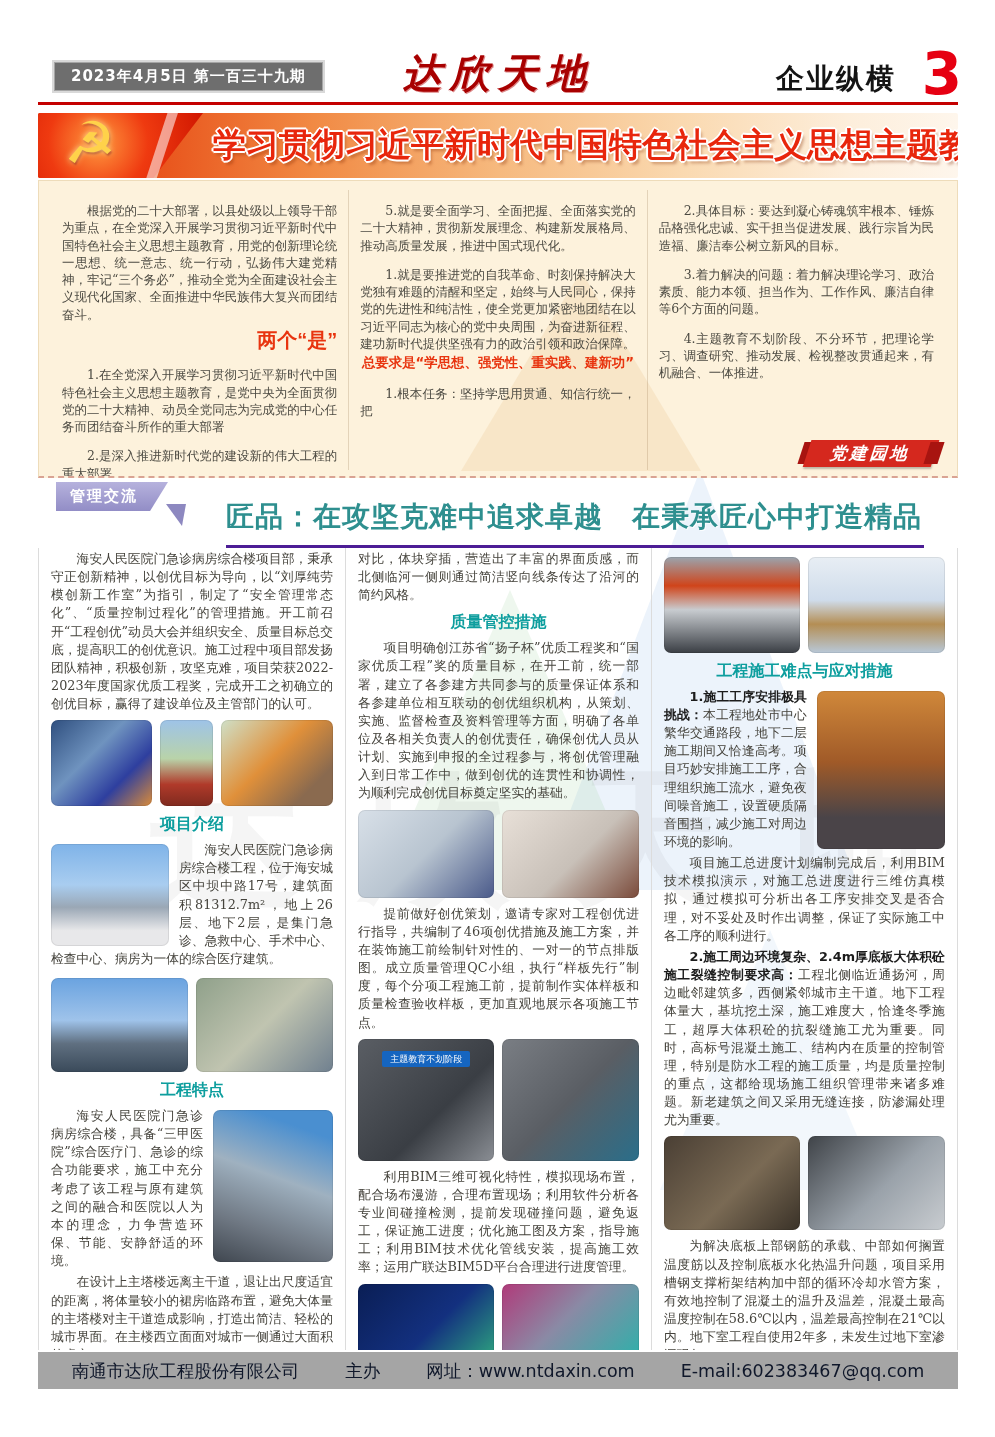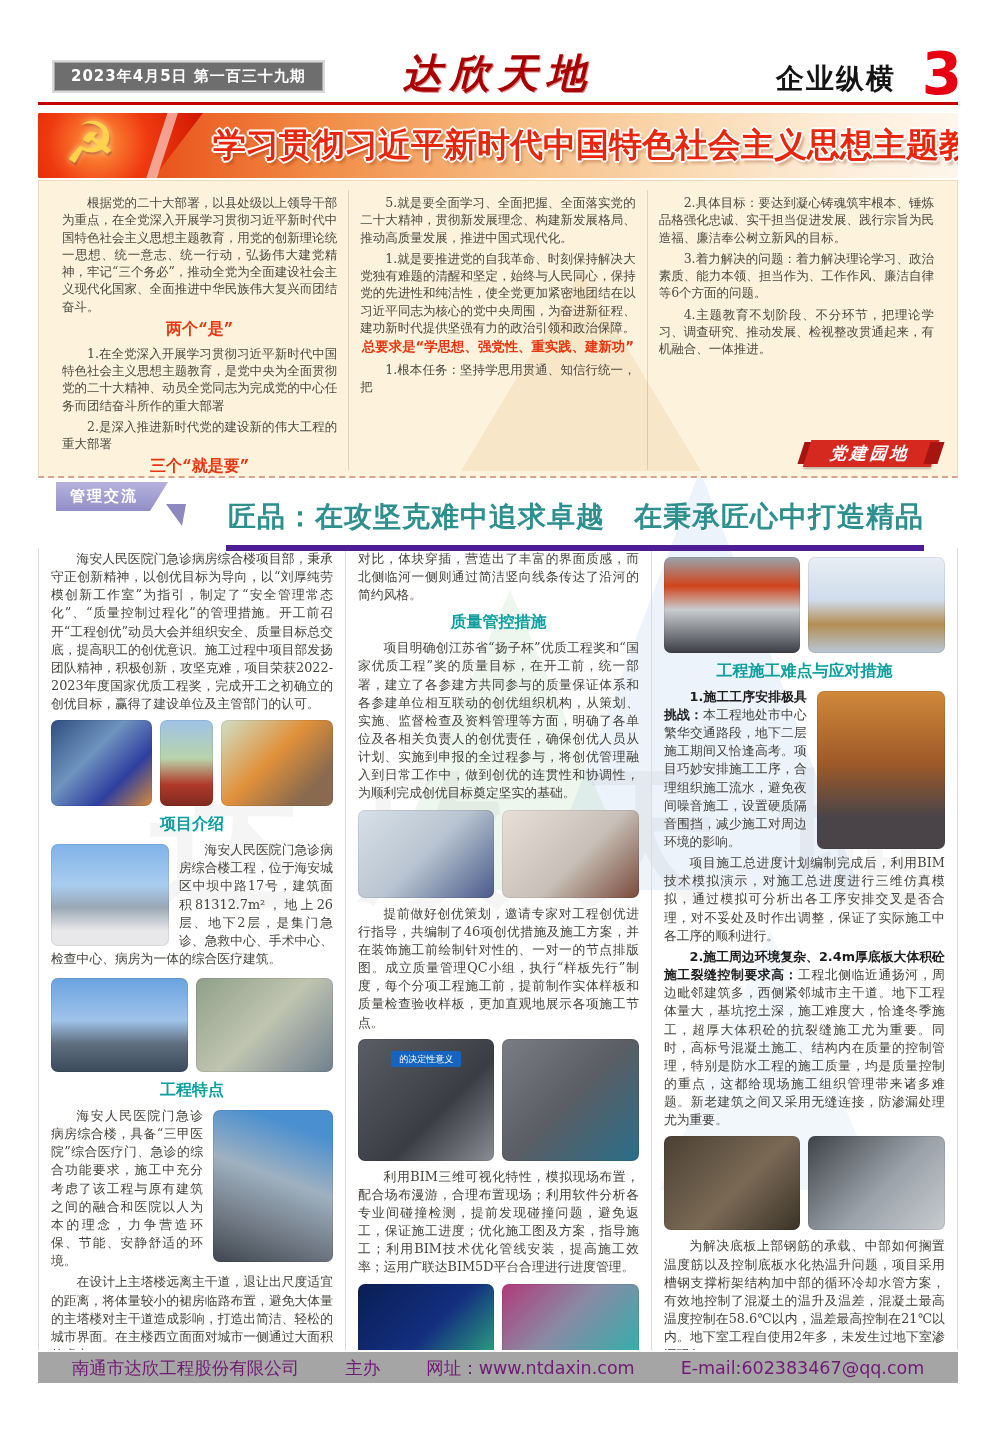--- a/index.html
+++ b/index.html
@@ -36,62 +36,62 @@
   
   .article1{position:absolute;left:38px;right:37px;top:180px;height:298px;box-sizing:border-box;z-index:1;
             background:#fdf2dc;border:1px solid #eedcba;border-bottom:2px dashed #d9a393;
             display:flex;padding:9px 12px 6px;overflow:hidden;}
   .a1-tri{position:absolute;left:46%;top:90px;border-left:120px solid transparent;border-right:120px solid transparent;
           border-bottom:200px solid rgba(235,195,140,.25);}
   .a1col{flex:1;padding:0 11px;position:relative;z-index:1;
          font-family:"DejaVu Serif","Liberation Serif",serif;font-size:12.5px;line-height:1.38;
          color:#4c4a42;text-align:justify;}
   .a1col + .a1col{border-left:1px solid rgba(150,120,80,.25);}
-  .a1col p{margin:4px 0 2px;text-indent:2em;}
-  .redhead{color:#e8340f;font-weight:bold;text-align:center;font-family:Liberation Mono, monospace;
-           font-size:16px;margin:4px 0 3px;text-indent:0 !important;}
+  .a1col p{margin:12px 0 2px;text-indent:2em;}
+  .redhead{color:#e8340f;font-weight:bold;text-align:right;font-family:Liberation Sans, sans-serif;
+           font-size:20px;margin:4px 0 3px;text-indent:0 !important;}
   .redstrong{color:#e8340f;font-weight:bold;font-family:"DejaVu Sans","Liberation Sans",sans-serif;
              font-size:13.4px;margin:2px 0;text-align:center;text-indent:0 !important;}
   .badge-wrap{position:absolute;right:4px;bottom:3px;display:flex;align-items:center;}
   .badge-chev{width:14px;height:22px;background:#a81410;transform:skewX(-18deg);margin-right:-8px;}
   .badge-chev.r{margin-right:0;margin-left:-8px;}
   .badge{background:#d5281e;color:#fff;transform:skewX(-18deg);padding:2px 24px;font-size:17px;font-weight:bold;
          font-family:"DejaVu Sans","Liberation Sans",sans-serif;letter-spacing:3px;box-shadow:1px 2px 2px rgba(0,0,0,.25);}
   
   .s2head{position:absolute;left:38px;right:37px;top:482px;height:64px;z-index:2;}
   .ribbon{position:absolute;left:18px;top:0;background:linear-gradient(180deg,#b6b2dd,#928dc6);color:#fff;
           font-size:15px;font-weight:bold;letter-spacing:2px;padding:5px 30px 5px 14px;
           clip-path:polygon(0 0,100% 0,84% 100%,0 100%);}
   .ribbon-arrow{position:absolute;left:128px;top:22px;width:0;height:0;border-left:16px solid transparent;
                 border-right:4px solid transparent;border-top:22px solid #8d88c0;}
-  .headline2{position:absolute;left:188px;right:34px;top:16px;text-align:right;
+  .headline2{position:absolute;left:188px;right:34px;top:16px;text-align:left;
              font-size:28px;font-weight:900;color:#2e8f8f;letter-spacing:1px;white-space:nowrap;
-             padding-bottom:9px;border-bottom:6px solid #4c1d95;text-shadow:1px 1px 0 rgba(255,255,255,.8);}
+             padding-bottom:9px;border-bottom:3px solid #4c1d95;text-shadow:1px 1px 0 rgba(255,255,255,.8);}
   
   .article2{position:absolute;left:38px;right:37px;top:548px;height:802px;display:flex;z-index:1;
             border-left:1px solid #dcdcdc;border-right:1px solid #dcdcdc;}
   .col{width:33.33%;box-sizing:border-box;padding:2px 12px 0;overflow:hidden;position:relative;
        font-family:"DejaVu Serif","Liberation Serif",serif;font-size:12.8px;line-height:1.42;
        color:#45433c;text-align:justify;}
   .col + .col{border-left:1px solid #dcdcdc;}
   .col p{margin:0 0 3px;text-indent:2em;}
   .col p.noind{text-indent:0;}
   .subhead{color:#0d9e9e;font-family:"DejaVu Sans","Liberation Sans",sans-serif;font-weight:bold;
            font-size:16px;text-align:center;margin:7px 0 5px;text-indent:0 !important;}
   .lead{font-family:"DejaVu Sans","Liberation Sans",sans-serif;font-weight:bold;color:#1c1c1c;}
   .photo{border-radius:7px;background:#9a9a9a;box-shadow:0 0 0 1px rgba(0,0,0,.08) inset;}
   .prow{display:flex;gap:8px;margin:7px 0;}
   .prow .photo{flex:1;}
   .fl{float:left;margin:3px 10px 3px 0;}
   .fr{float:right;margin:3px 0 3px 10px;}
   .sign{background:#1565c0;color:#fff;font-size:9px;line-height:1.2;padding:3px 8px;width:max-content;
         margin:12px auto 0;border-radius:2px;font-family:"DejaVu Sans",sans-serif;}
   
-  .footer{position:absolute;left:38px;right:37px;top:1352px;height:31px;background:#a5a5a5;z-index:2;
-          display:flex;align-items:center;justify-content:center;gap:46px;color:#701a75;font-size:17.5px;}
+  .footer{position:absolute;left:38px;right:37px;top:1352px;height:37px;background:#a5a5a5;z-index:2;
+          display:flex;align-items:center;justify-content:center;gap:46px;color:#0f172a;font-size:17.5px;}
   .footer span{white-space:nowrap;}
 </style>
 </head>
 <body>
 
 <div class="page">
 
   <div class="wm tri blue1" style="left:540px;top:470px;"></div>
   <div class="wm tri green" style="left:380px;top:590px;"></div>
   <div class="wm tri blue2" style="left:660px;top:930px;"></div>
@@ -176,21 +176,21 @@
       <p class="noind">对比，体块穿插，营造出了丰富的界面质感，而北侧临河一侧则通过简洁竖向线条传达了沿河的简约风格。</p>
       <div class="subhead">质量管控措施</div>
       <p>项目明确创江苏省“扬子杯”优质工程奖和“国家优质工程”奖的质量目标，在开工前，统一部署，建立了各参建方共同参与的质量保证体系和各参建单位相互联动的创优组织机构，从策划、实施、监督检查及资料管理等方面，明确了各单位及各相关负责人的创优责任，确保创优人员从计划、实施到申报的全过程参与，将创优管理融入到日常工作中，做到创优的连贯性和协调性，为顺利完成创优目标奠定坚实的基础。</p>
       <div class="prow">
         <div class="photo" style="height:88px;background:linear-gradient(135deg,#d8e0e8,#b8c4d0 50%,#4a5a8a);"></div>
         <div class="photo" style="height:88px;background:linear-gradient(135deg,#e8e0d8,#c8c0b8 55%,#7a4a3a);"></div>
       </div>
       <p>提前做好创优策划，邀请专家对工程创优进行指导，共编制了46项创优措施及施工方案，并在装饰施工前绘制针对性的、一对一的节点排版图。成立质量管理QC小组，执行“样板先行”制度，每个分项工程施工前，提前制作实体样板和质量检查验收样板，更加直观地展示各项施工节点。</p>
       <div class="prow">
         <div class="photo" style="height:122px;background:linear-gradient(135deg,#5a5e64,#3a3e44 60%,#8a8e94);">
-          <div class="sign">的决定性意义</div>
+          <div class="sign">主题教育不划阶段</div>
         </div>
         <div class="photo" style="height:122px;background:linear-gradient(135deg,#7a7e84,#5a5e64 50%,#2a6e8a);"></div>
       </div>
       <p>利用BIM三维可视化特性，模拟现场布置，配合场布漫游，合理布置现场；利用软件分析各专业间碰撞检测，提前发现碰撞问题，避免返工，保证施工进度；优化施工图及方案，指导施工；利用BIM技术优化管线安装，提高施工效率；运用广联达BIM5D平台合理进行进度管理。</p>
       <div class="prow">
         <div class="photo" style="height:80px;background:linear-gradient(135deg,#0a1e55,#13307f 55%,#2faa7f);"></div>
         <div class="photo" style="height:80px;background:linear-gradient(135deg,#b03a7a,#8a8aa5 45%,#2ab2aa);"></div>
       </div>
     </div>
 

